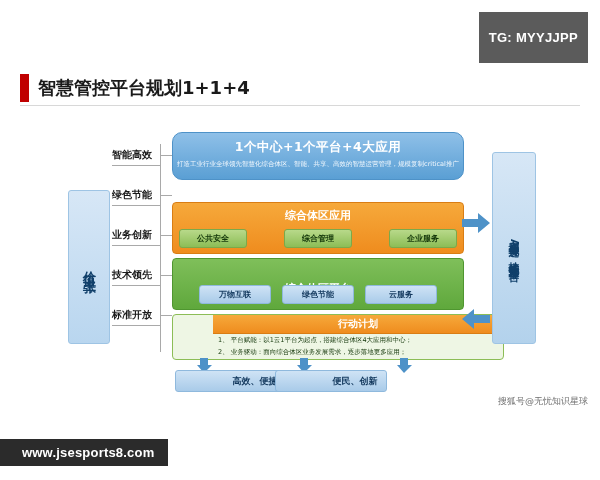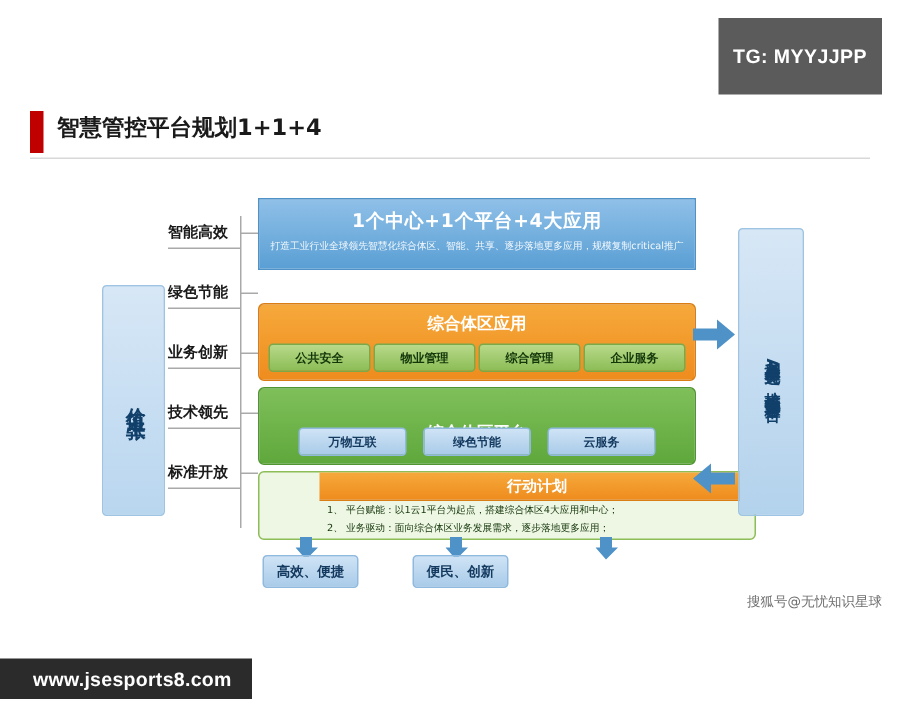--- a/index.html
+++ b/index.html
@@ -21,21 +21,21 @@
   .title-wrap{
     position:absolute;top:74px;left:20px;right:20px;
     height:34px;
   }
   .title-bar{
     position:absolute;left:0;top:0;width:9px;height:28px;
     background:#c00000;
   }
   .title-text{
     position:absolute;left:18px;top:2px;
-    font-size:15px;font-weight:bold;color:#1a1a1a;
+    font-size:18px;font-weight:bold;color:#1a1a1a;
     font-family:"DejaVu Sans","Liberation Sans",sans-serif;
   }
   .title-rule{
     position:absolute;left:0;right:0;top:31px;height:1px;
     background:#d8d8d8;
   }
   
   .canvas{
     position:absolute;left:0;top:112px;width:600px;height:310px;
   }
@@ -69,21 +69,21 @@
     position:absolute;left:48px;top:7px;width:12px;height:1px;background:#a9a9a9;
   }
   .lab-underline{
     position:absolute;left:112px;width:48px;height:1px;background:#a9a9a9;
   }
   
   .head-box{
     position:absolute;left:172px;top:20px;width:290px;height:46px;
     background:linear-gradient(to bottom,#8fc0e8,#5a9fd4);
     border:1px solid #4e92c8;
-    border-radius:0;
+    border-radius:10px;
     text-align:center;
     color:#ffffff;
   }
   .head-box .h1{
     font-size:12.5px;font-weight:bold;margin-top:6px;letter-spacing:.5px;
     font-family:"DejaVu Sans","Liberation Sans",sans-serif;
   }
   .head-box .h2{
     font-size:6.5px;margin-top:4px;color:#f2f8fd;
     font-family:"DejaVu Sans","Liberation Sans",sans-serif;
@@ -175,20 +175,21 @@
     font-family:"DejaVu Sans","Liberation Sans",sans-serif;
   }
   
   .bchip{
     position:absolute;top:258px;height:20px;
     background:linear-gradient(to bottom,#cfe3f5,#a9cbe9);
     border:1px solid #8fb9dd;border-radius:3px;
     color:#13395e;font-size:9px;font-weight:bold;
     display:flex;align-items:center;justify-content:center;
     font-family:"DejaVu Sans","Liberation Sans",sans-serif;
+    padding-left:48px;
   }
   
   .arrow{position:absolute;}
   .watermark{
     position:absolute;right:12px;top:283px;
     font-size:9px;color:#6f6f6f;
     font-family:"DejaVu Sans","Liberation Sans",sans-serif;
   }
   
   .url-bar{
@@ -243,28 +244,27 @@
   <div class="lab-underline" style="top:173px"></div>
 
   <div class="lab" style="top:196px">
     <span>标准开放</span>
     <span class="tick"></span>
   </div>
   <div class="lab-underline" style="top:213px"></div>
 
   <div class="head-box">
     <div class="h1">1个中心+1个平台+4大应用</div>
-    <div class="h2">打造工业行业全球领先智慧化综合体区、智能、共享、逐步落地更多应用，规模复制critical推广</div>
+    <div class="h2">打造工业行业全球领先智慧化综合体区、智能、共享、高效的智慧运营管理，规模复制critical推广</div>
   </div>
 
   <div class="orange-box">
     <div class="cap">综合体区应用</div>
     <div class="chip-row">
       <div class="chip">公共安全</div>
-      <div class="chip">物业管理</div>
       <div class="chip">综合管理</div>
       <div class="chip">企业服务</div>
     </div>
   </div>
 
   <div class="green-box">
     <div class="cap">综合体区平台</div>
     <div class="chip-row2">
       <div class="chip2">万物互联</div>
       <div class="chip2">绿色节能</div>

